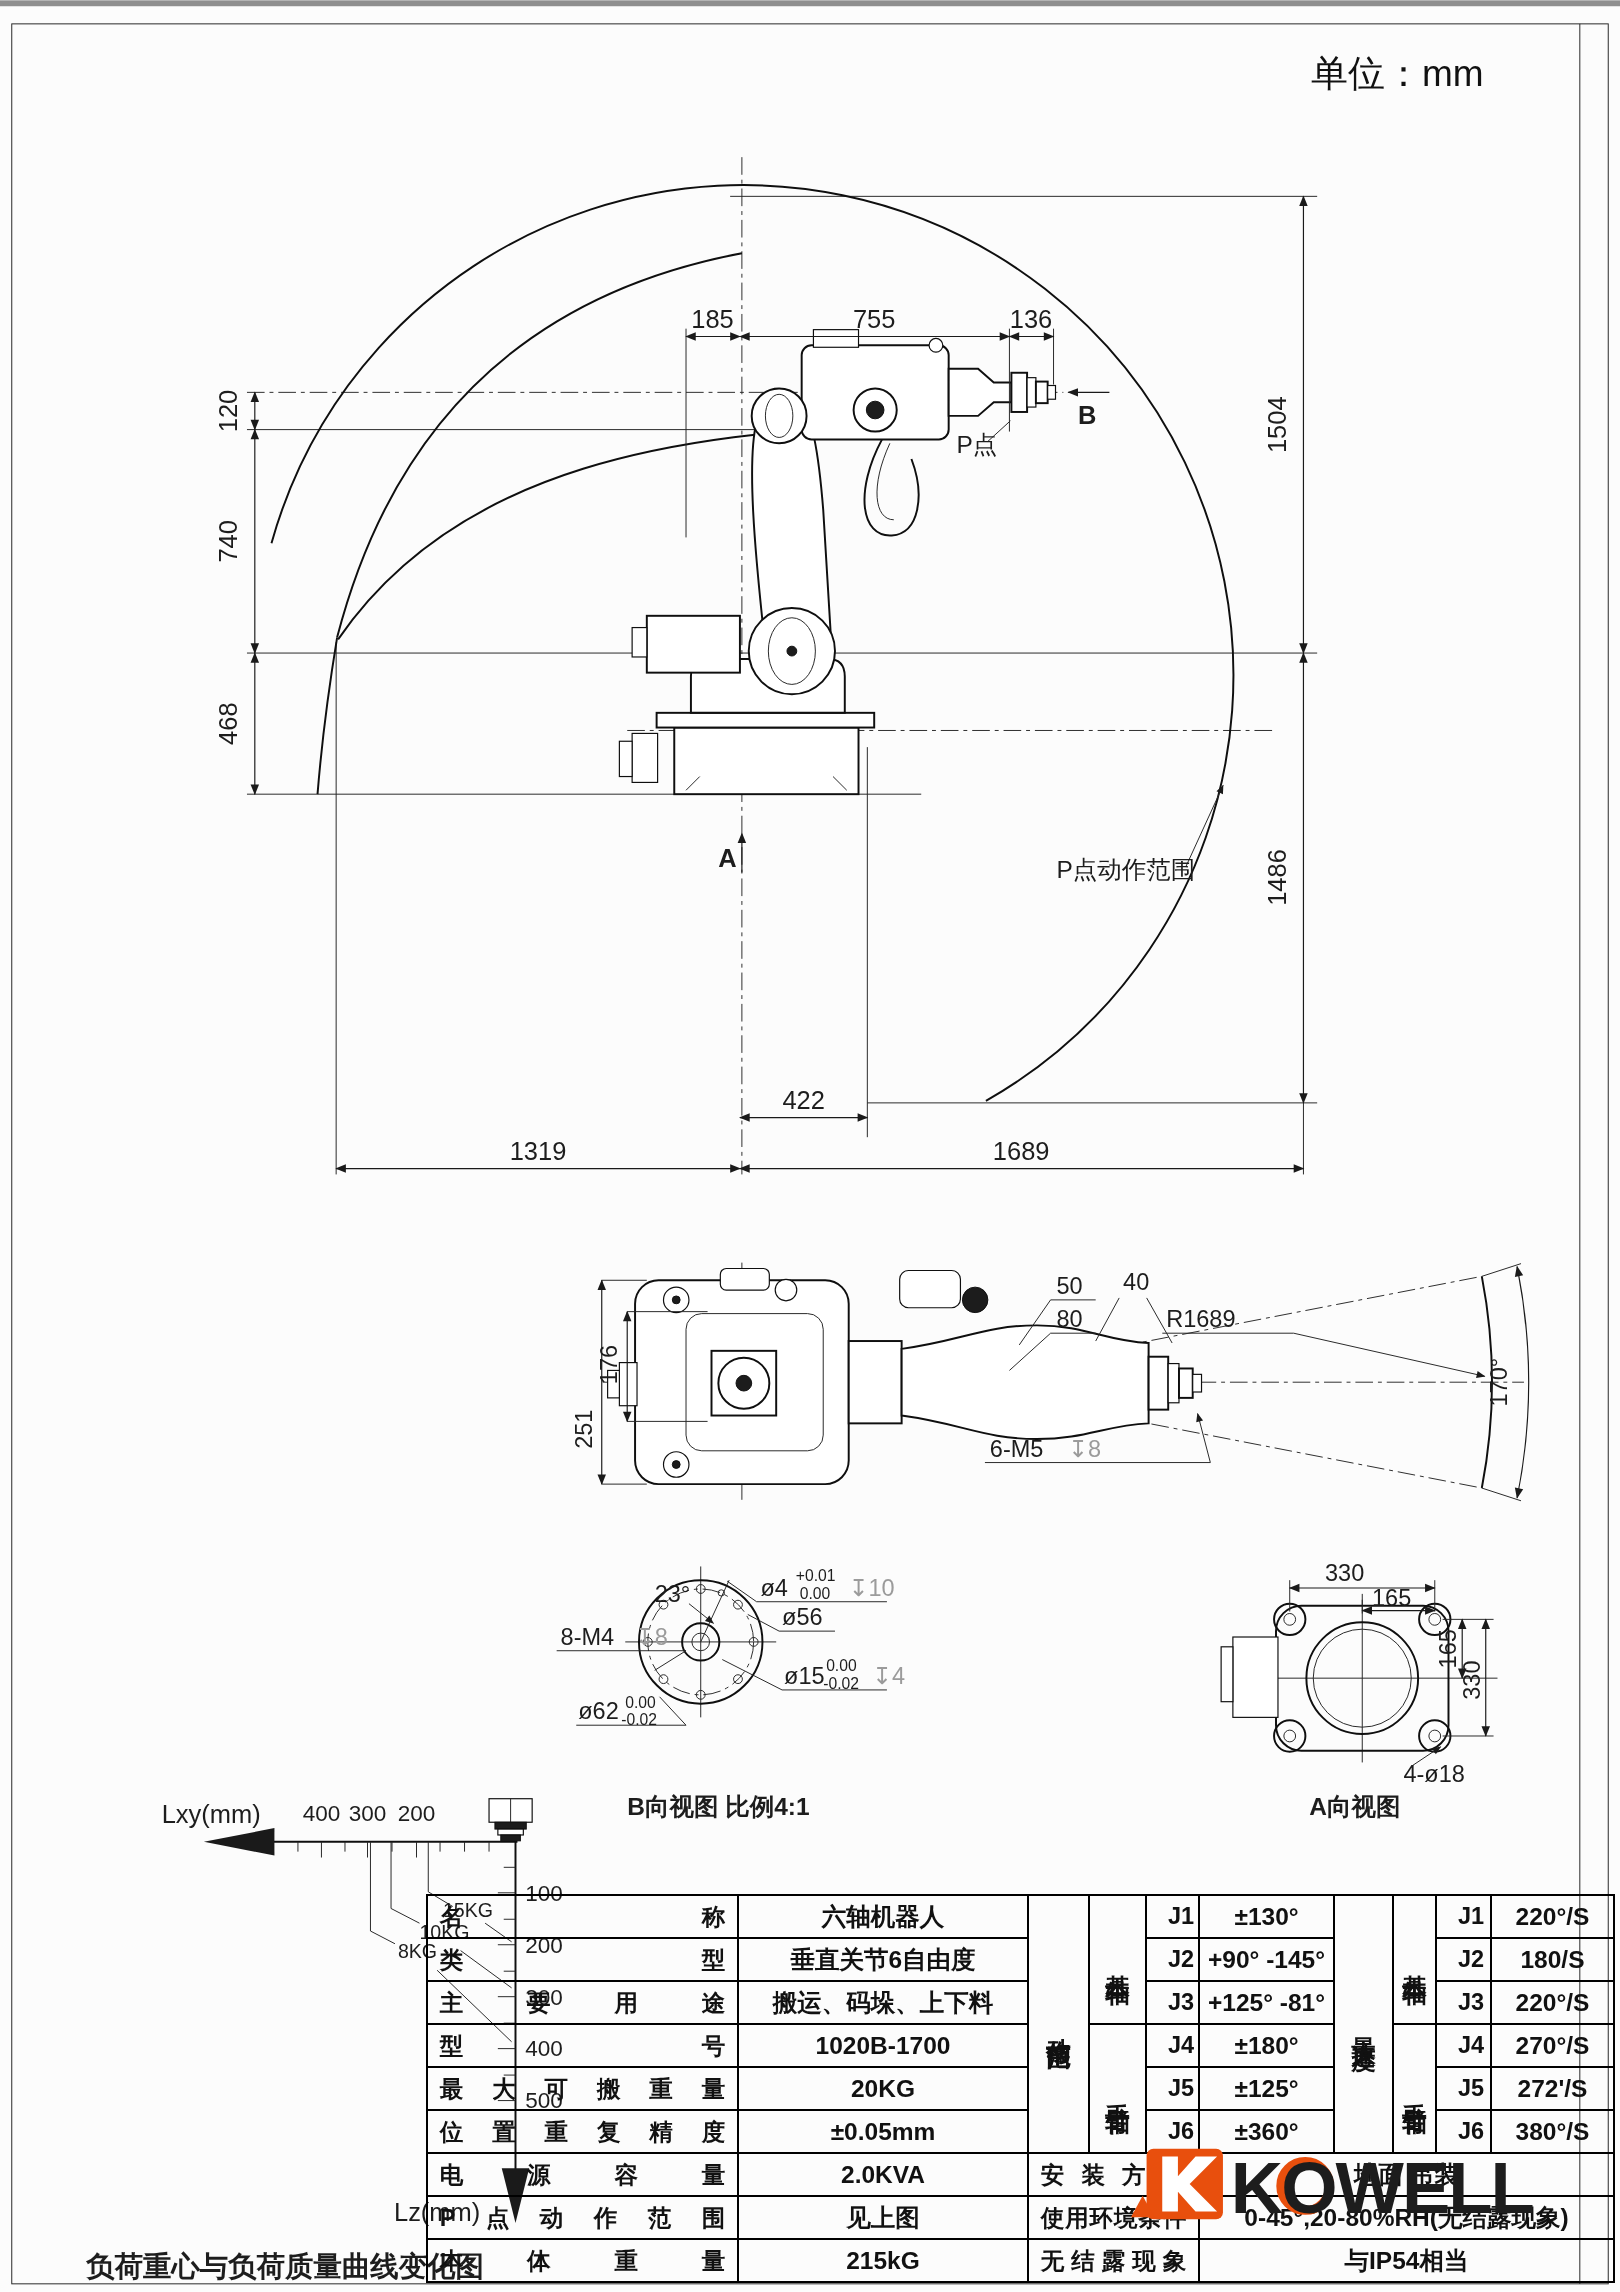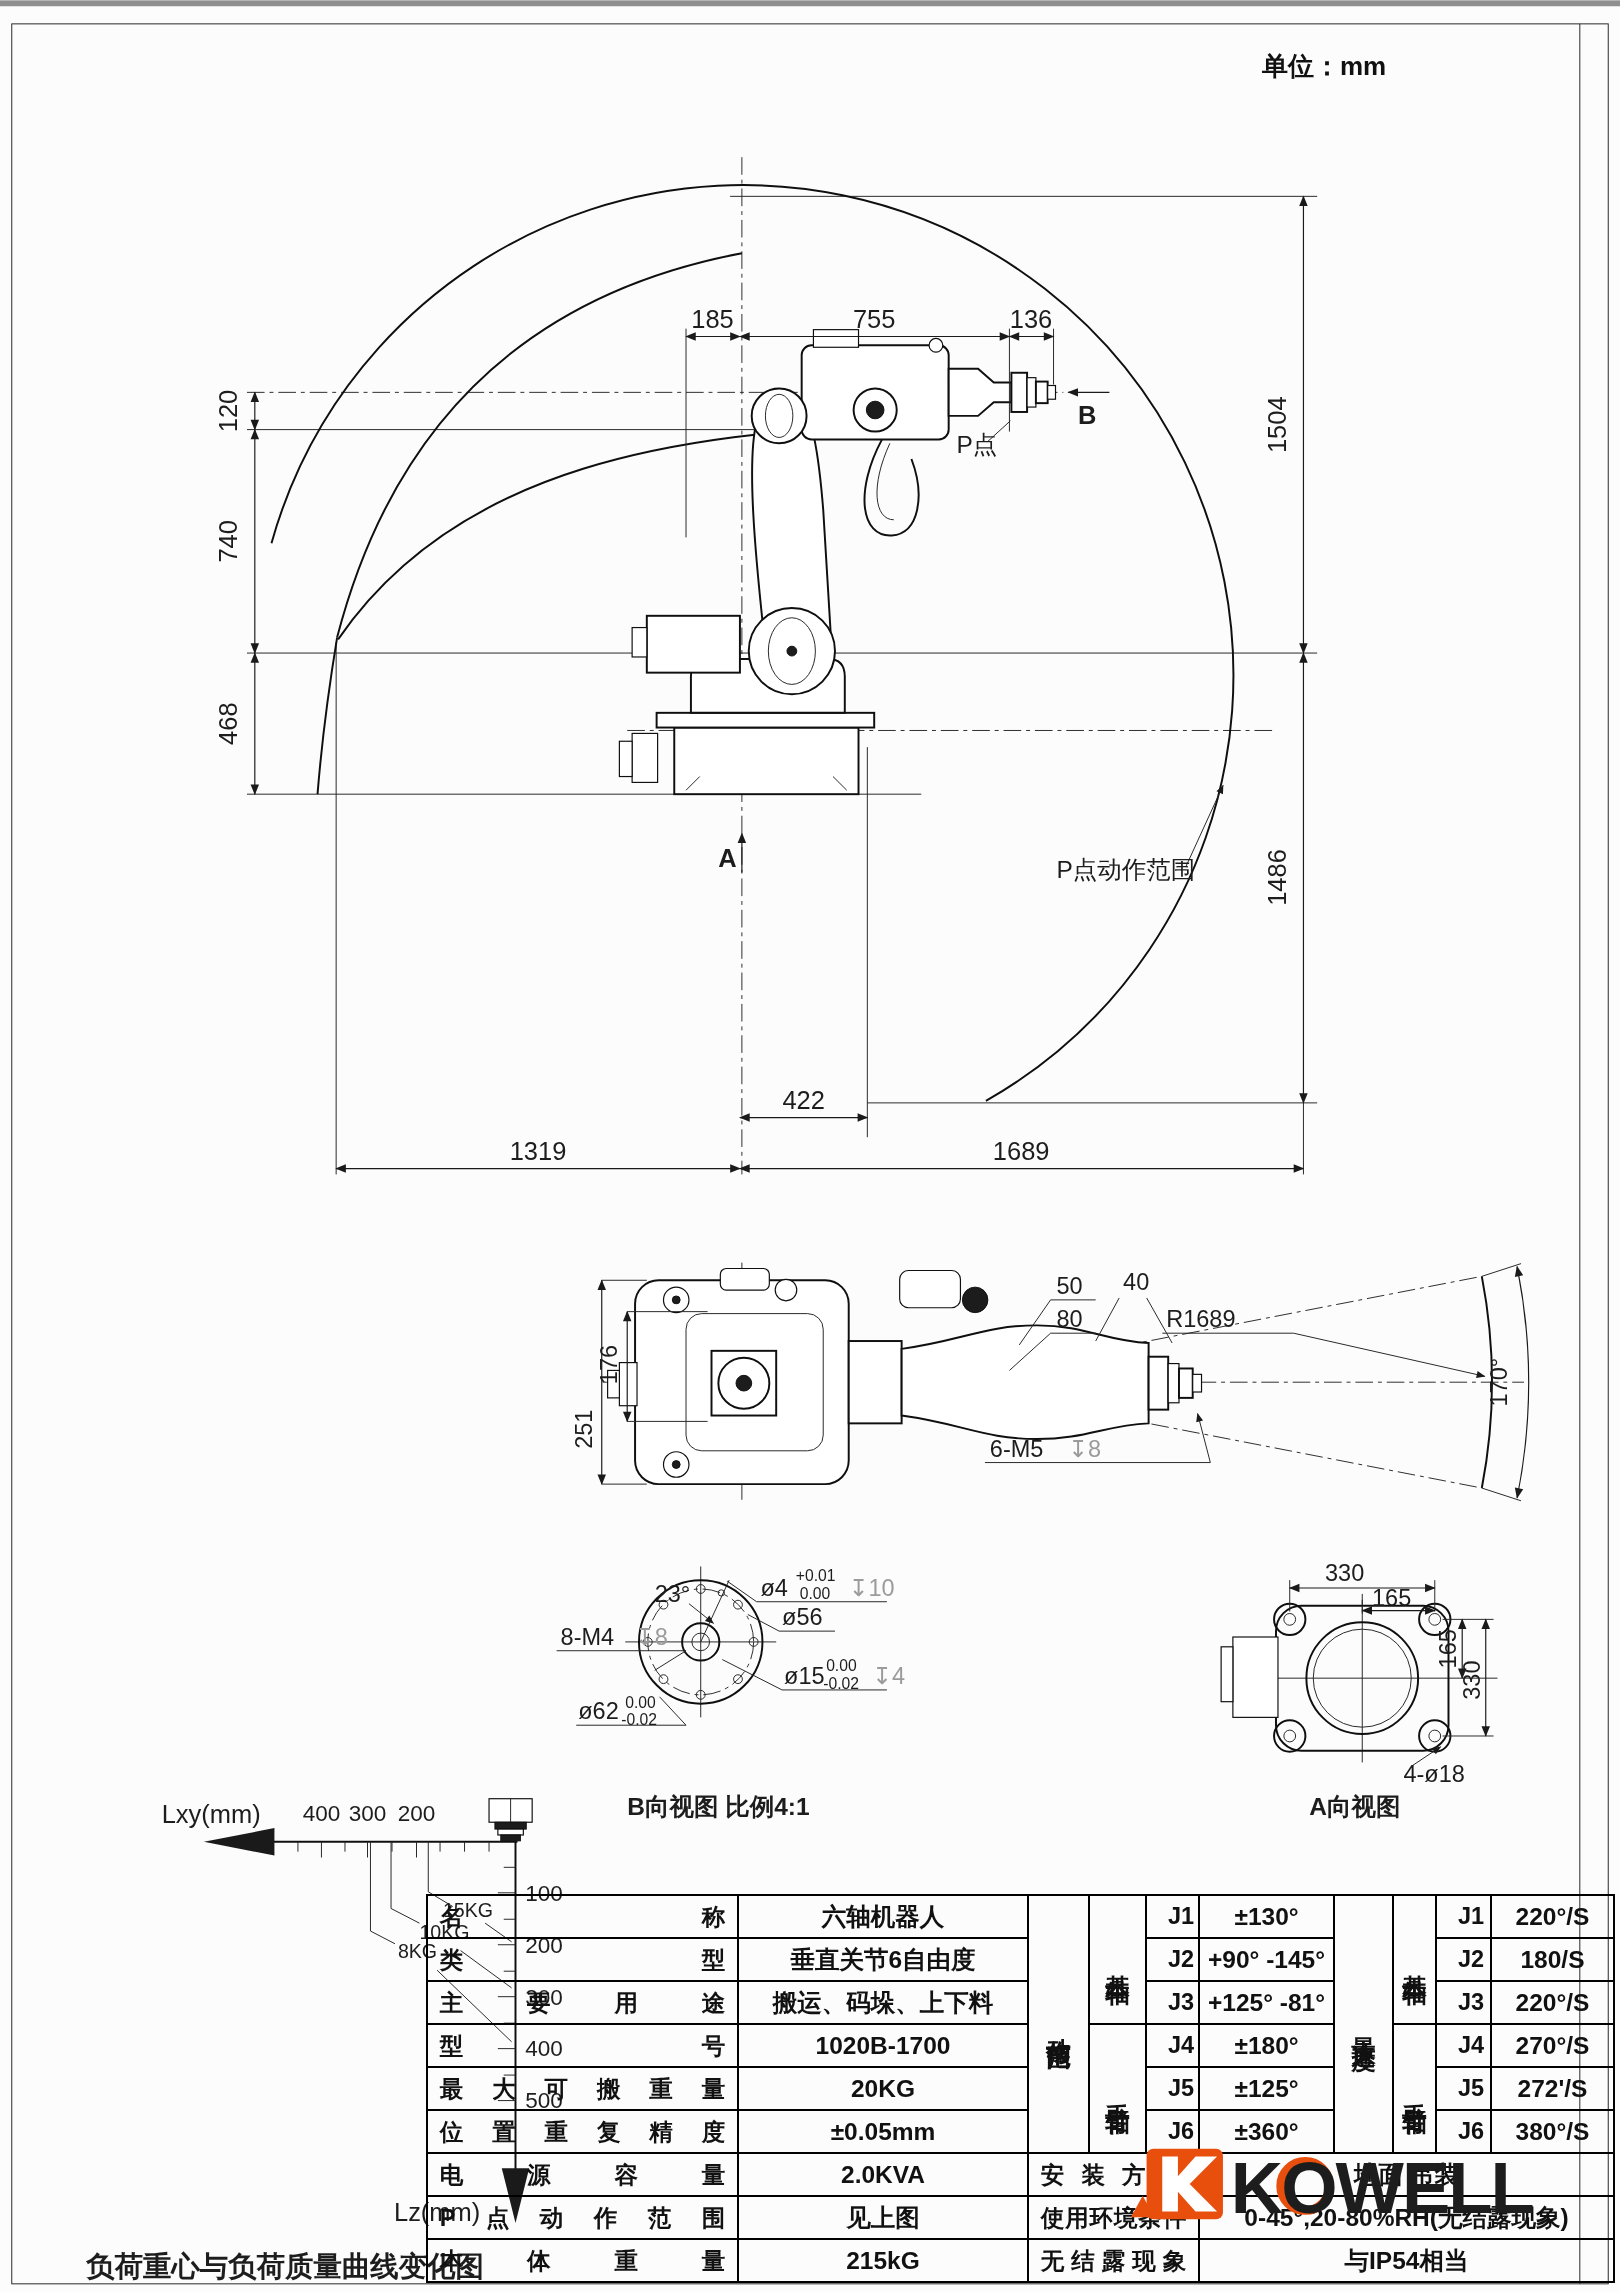--- a/index.html
+++ b/index.html
@@ -16,21 +16,21 @@
   .dk{fill:#1c1c1c;stroke:#0f0f0f;stroke-width:1;}
   text{font-family:"Liberation Sans","DejaVu Sans",sans-serif;fill:#1d1d1d;}
   .dim{font-size:26px;}
   .dim2{font-size:24px;}
   .tol{font-size:16px;}
   .gray{fill:#9b9b9b;}
   .cjk{font-size:25px;}
   .cap{font-size:25px;font-weight:700;}
   .capb{font-size:29px;font-weight:700;}
   #title{position:absolute;left:76px;top:29px;font-size:33px;font-weight:700;letter-spacing:1px;}
-  #unit{position:absolute;left:1262px;top:49px;font-size:26px;font-weight:700;}
+  #unit{position:absolute;left:1311px;top:49px;font-size:37px;font-weight:400;}
   table.spec{position:absolute;left:426px;top:1894px;width:1186px;border-collapse:collapse;table-layout:fixed;background:transparent;}
   table.spec td{border:2px solid #000;height:41px;overflow:hidden;white-space:nowrap;vertical-align:middle;text-align:center;}
   td.lbl{font-size:23.5px;font-weight:700;text-align:justify;text-align-last:justify;padding:0 11.8px;}
   td.val{font-size:24.5px;font-weight:700;text-align:left;padding:0 7.8px;}
   td.jc{font-size:23.5px;font-weight:700;text-align:left;padding:0 21px;}
   td.vert{writing-mode:vertical-rl;text-orientation:upright;font-size:24.5px;font-weight:700;
           text-align:center;letter-spacing:2.9px;padding:2px 0;}
   #logo{position:absolute;left:1127px;top:2135px;width:421px;height:98px;z-index:5;}
 </style>
 </head>

